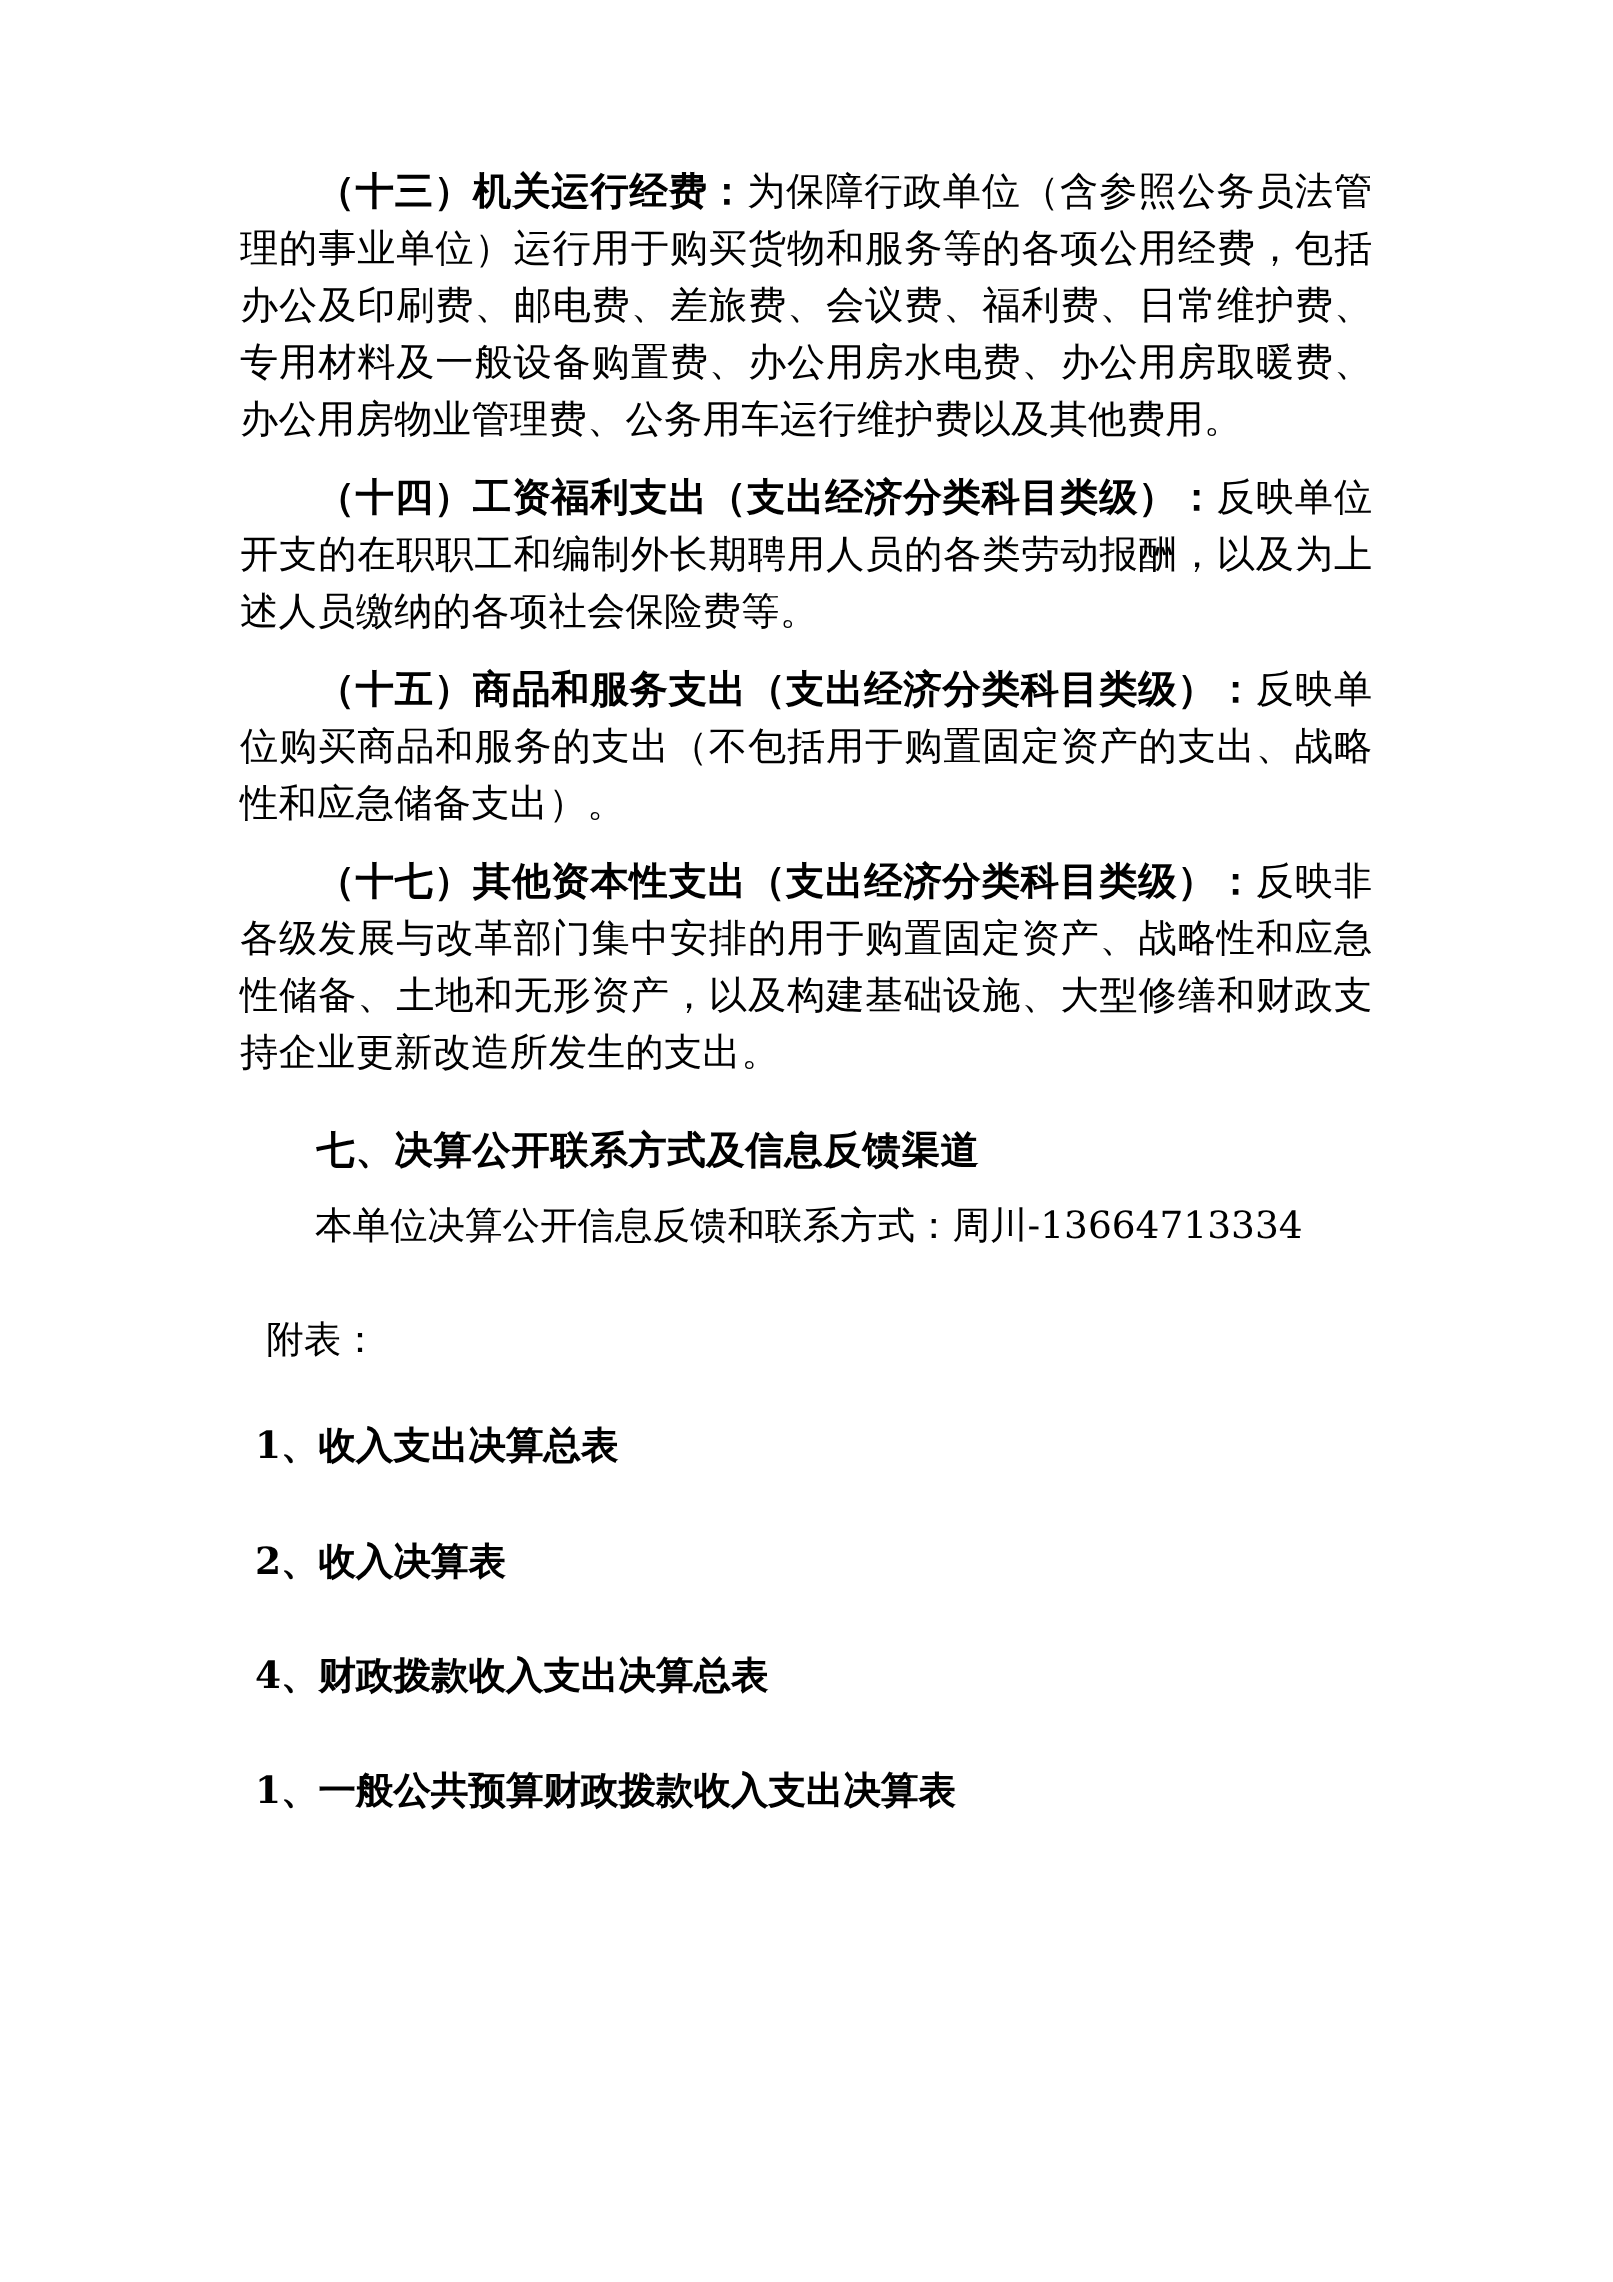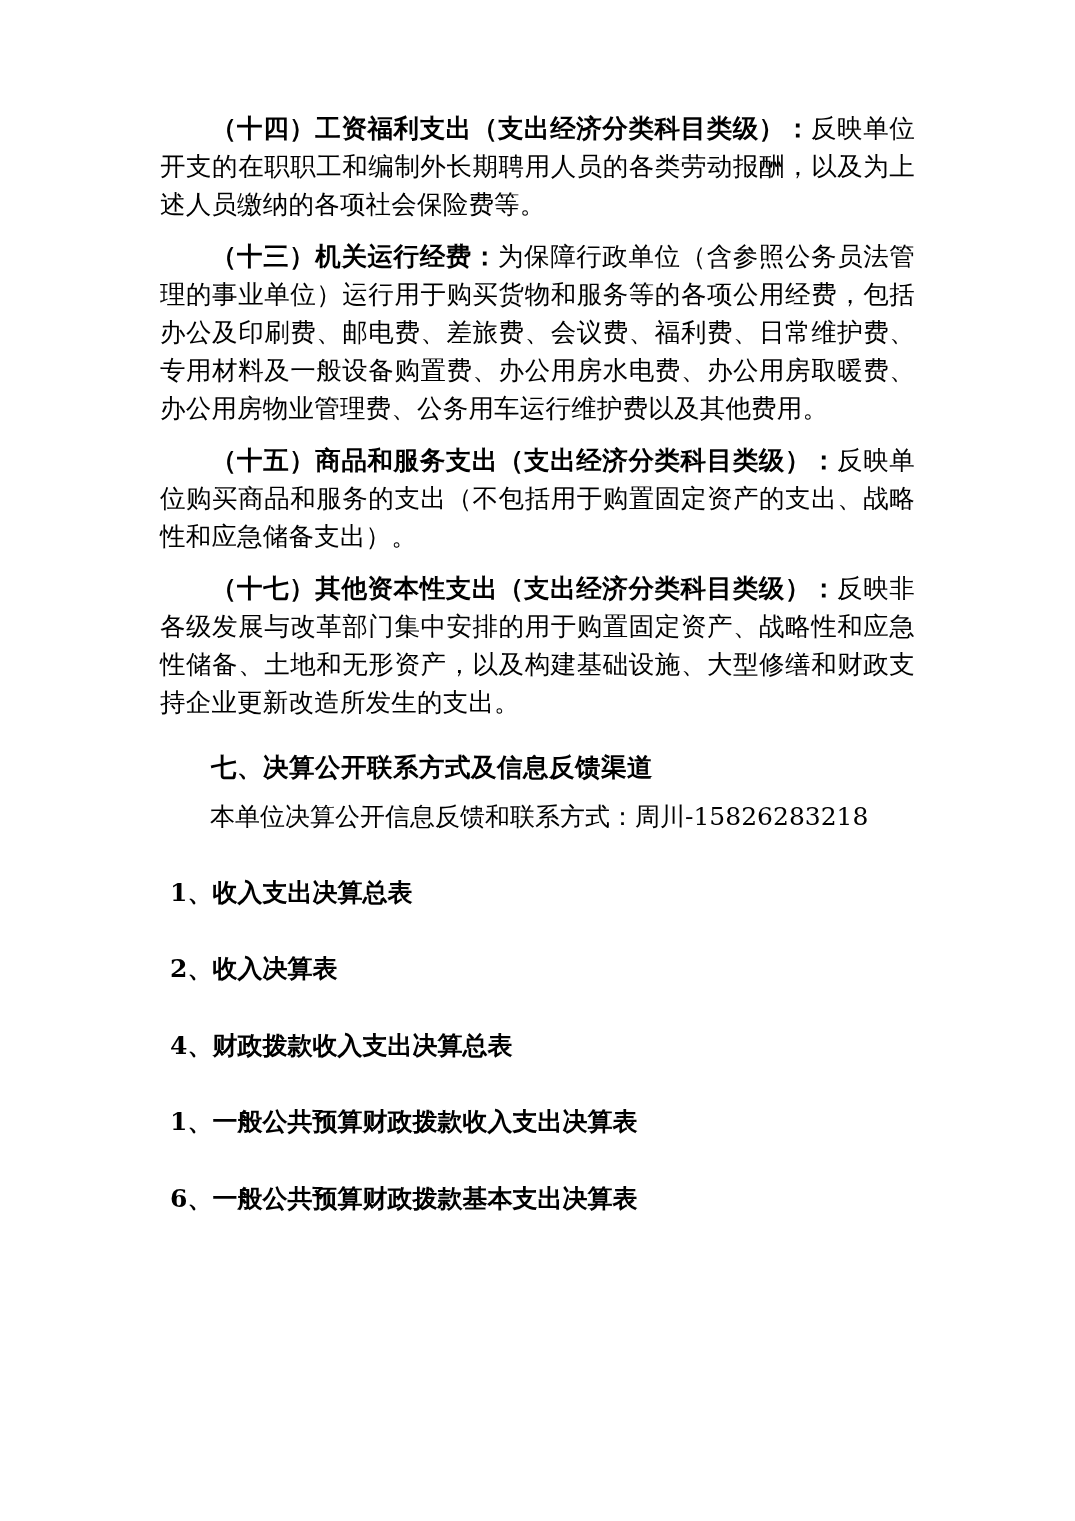--- a/index.html
+++ b/index.html
@@ -66,33 +66,33 @@
   }
   .attach-item:last-child {
     margin-bottom: 0;
   }
 </style>
 </head>
 <body>
 
 <div class="page">
 
+  <p class="para first-indent"><span class="lead">（十三）机关运行经费：</span><span>为保障行政单位（含参照公务员法管理的事业单位）运行用于购买货物和服务等的各项公用经费，包括办公及印刷费、邮电费、差旅费、会议费、福利费、日常维护费、专用材料及一般设备购置费、办公用房水电费、办公用房取暖费、办公用房物业管理费、公务用车运行维护费以及其他费用。</span></p>
+
   <p class="para first-indent"><span class="lead">（十四）工资福利支出（支出经济分类科目类级）：</span><span>反映单位开支的在职职工和编制外长期聘用人员的各类劳动报酬，以及为上述人员缴纳的各项社会保险费等。</span></p>
-
-  <p class="para first-indent"><span class="lead">（十三）机关运行经费：</span><span>为保障行政单位（含参照公务员法管理的事业单位）运行用于购买货物和服务等的各项公用经费，包括办公及印刷费、邮电费、差旅费、会议费、福利费、日常维护费、专用材料及一般设备购置费、办公用房水电费、办公用房取暖费、办公用房物业管理费、公务用车运行维护费以及其他费用。</span></p>
 
   <p class="para first-indent"><span class="lead">（十五）商品和服务支出（支出经济分类科目类级）：</span><span>反映单位购买商品和服务的支出（不包括用于购置固定资产的支出、战略性和应急储备支出）。</span></p>
 
 
   <p class="para first-indent"><span class="lead">（十七）其他资本性支出（支出经济分类科目类级）：</span><span>反映非各级发展与改革部门集中安排的用于购置固定资产、战略性和应急性储备、土地和无形资产，以及构建基础设施、大型修缮和财政支持企业更新改造所发生的支出。</span></p>
 
   <h2 class="section-title">七、决算公开联系方式及信息反馈渠道</h2>
 
-  <p class="contact">本单位决算公开信息反馈和联系方式：周川-15826283218</p>
+  <p class="contact">本单位决算公开信息反馈和联系方式：周川-13664713334</p>
 
+  <p class="attach-title">附表：</p>
 
   <p class="attach-item">1、收入支出决算总表</p>
   <p class="attach-item">2、收入决算表</p>
   <p class="attach-item">4、财政拨款收入支出决算总表</p>
   <p class="attach-item">1、一般公共预算财政拨款收入支出决算表</p>
-  <p class="attach-item">6、一般公共预算财政拨款基本支出决算表</p>
 
 </div>
 
 </body></html>

